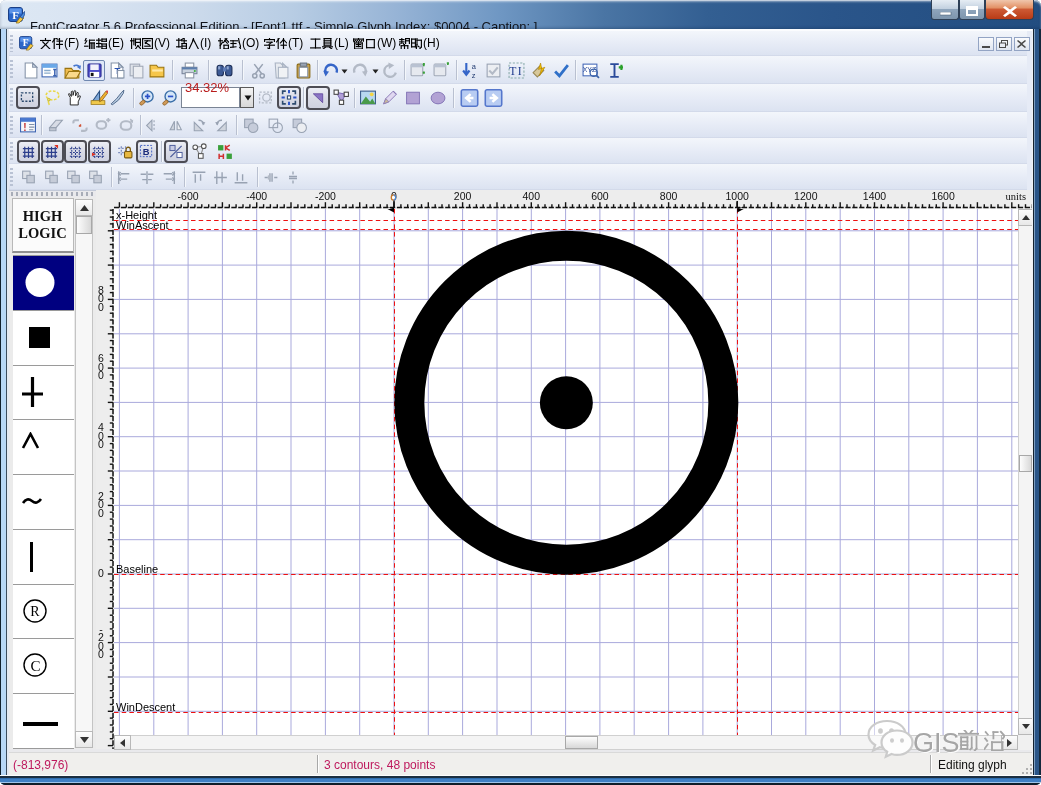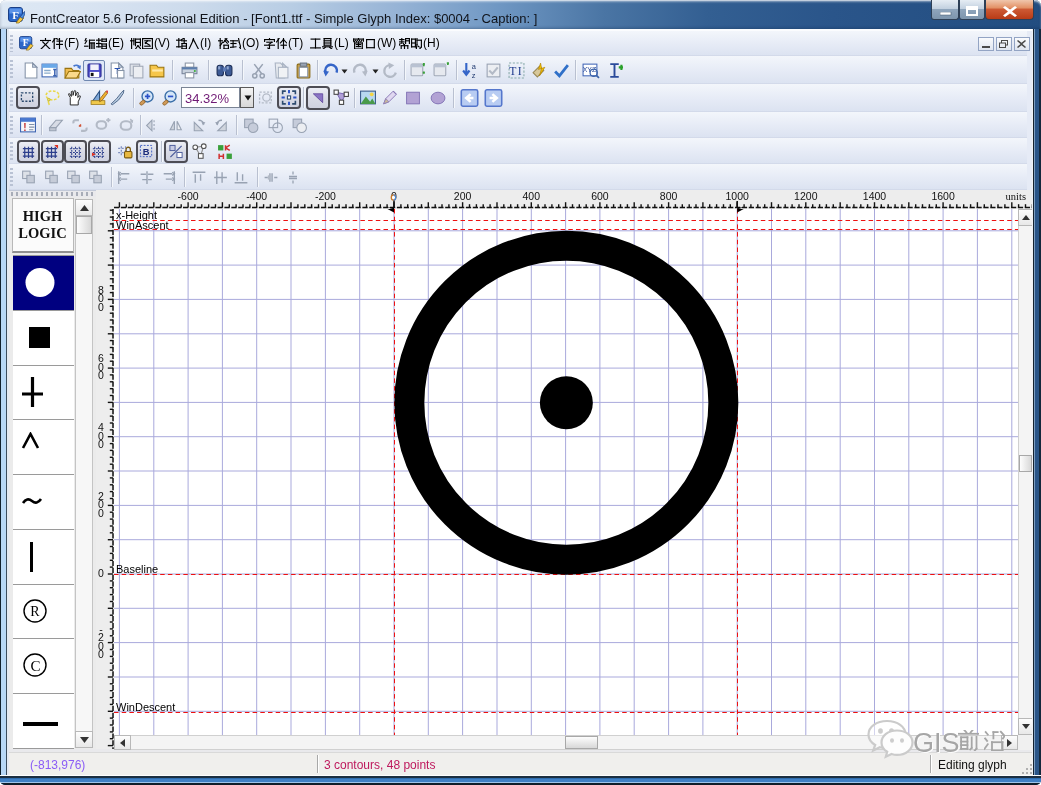--- a/index.html
+++ b/index.html
@@ -2,21 +2,21 @@
 <html><head><meta charset="utf-8">
 <style>
 *{margin:0;padding:0;box-sizing:border-box}
 html,body{width:1041px;height:785px;overflow:hidden;background:#fff;font-family:"Liberation Sans",sans-serif}
 .abs{position:absolute}
 #win{position:absolute;left:0;top:0;width:1041px;height:785px;border-radius:6px 6px 5px 5px;
  background:linear-gradient(180deg,#7ba2cc 0%,#5c8cbd 30%,#3a70a5 70%,#2a6096 100%);}
 #titlebar{position:absolute;left:0;top:0;width:1041px;height:29.5px;border-radius:6px 6px 0 0;
  background:linear-gradient(90deg,#dde8f4 0%,#d9e4f2 8%,#cddbec 18%,#b8cde4 28%,#97b4d6 38%,#6f97c3 48%,#4a75a4 58%,#335f92 68%,#2a558a 80%,#224d80 100%);
  box-shadow:inset 0 2px 2px rgba(255,255,255,.45), inset 0 -2px 3px rgba(15,40,75,.35), inset 0 1px 0 rgba(255,255,255,.5);}
-#ttext{position:absolute;left:30px;top:11px;font-size:13px;color:#10131a;white-space:pre}
+#ttext{position:absolute;left:30px;top:19px;font-size:13px;color:#10131a;white-space:pre}
 .capbtn{position:absolute;top:0;height:20px;border:1px solid #2d3f56;border-top:none;background:linear-gradient(180deg,#e6edf4 0%,#c3d1e0 45%,#8fa5bc 50%,#7d95ad 100%)}
 #closebtn{background:linear-gradient(180deg,#f0c6ac 0%,#e39267 40%,#cc5933 50%,#b83b16 100%)}
 #client{position:absolute;left:8px;top:29px;width:1027px;height:748px;background:#e6ebf6;border-top:2px solid #fbfcfe}
 .menuit{position:absolute;top:5px;font-size:12px;color:#000;white-space:pre}
 .tbrow{position:absolute;left:0;width:1027px;background:linear-gradient(180deg,#f3f6fb 0%,#e6ebf6 55%,#dce3f1 100%);border-bottom:1px solid #d3daea}
 .grip{position:absolute;left:2px;width:3px;background-image:repeating-linear-gradient(180deg,#b9c2d4 0px,#b9c2d4 2px,transparent 2px,transparent 4px)}
 .sep{position:absolute;width:1px;background:#b9c0d0;box-shadow:1px 0 0 #f4f7fb}
 .pbtn{position:absolute;border:2px solid #4d4d55;border-radius:4px;background:linear-gradient(180deg,#eceef5 0%,#d9dbe6 50%,#cfd2e0 100%)}
 #statusbar{position:absolute;left:8px;top:752px;width:1027px;height:24px;background:#f0efed;border-top:1px solid #d9d9d9;font-size:12px;color:#111}
 .ssep{position:absolute;top:3px;width:1px;height:18px;background:#a8a8a8;box-shadow:1px 0 0 #fff}
@@ -475,21 +475,21 @@
     <circle cx="9" cy="7" r="5.2" fill="#d4e6f8" stroke="#3a6ea8" stroke-width="1.3"></circle>
     <rect x="1.5" y="11.5" width="5.5" height="3" rx="1.4" transform="rotate(-38 4 13)" fill="#d09a58" stroke="#8a5a20" stroke-width="0.7"></rect>
     <path d="M9 4.5 v5 M6.5 7 h5" stroke="#2a52c8" stroke-width="1.6"></path>
   </svg>
 <svg class="abs" style="left:161px;top:89px" width="17" height="17" viewBox="0 0 16 16">
     <circle cx="9" cy="7" r="5.2" fill="#d4e6f8" stroke="#3a6ea8" stroke-width="1.3"></circle>
     <rect x="1.5" y="11.5" width="5.5" height="3" rx="1.4" transform="rotate(-38 4 13)" fill="#d09a58" stroke="#8a5a20" stroke-width="0.7"></rect>
     <path d="M6.5 7 h5" stroke="#2a52c8" stroke-width="1.6"></path>
   </svg>
 <div class="abs" style="left:181px;top:87px;width:59px;height:21px;background:#fff;border:1px solid #7a8494"></div>
-<div class="abs" style="left:185px;top:91px;font-size:13px;color:#701a75">34.32%</div>
+<div class="abs" style="left:185px;top:80px;font-size:13px;color:#b91c1c">34.32%</div>
 <div class="abs" style="left:240px;top:87px;width:14px;height:21px;background:linear-gradient(180deg,#f4f4f4,#d8d8d8);border:1px solid #5a5a5a"></div>
 <svg class="abs" style="left:243.5px;top:95px" width="8" height="6" viewBox="0 0 8 6">
     <path d="M0.5 0.5 L7.5 0.5 L4 5.5 Z" fill="#111"></path>
   </svg>
 <svg class="abs" style="left:258px;top:89px" width="17" height="17" viewBox="0 0 16 16">
     <rect x="1.5" y="3" width="11" height="10" fill="none" stroke="#b3bac6" stroke-width="1.2" stroke-dasharray="2 1.5"></rect>
     <circle cx="8" cy="8" r="3.5" fill="none" stroke="#b3bac6" stroke-width="1.2"></circle>
   </svg>
 <div class="pbtn" style="left:277px;top:86px;width:24px;height:23px"></div>
 <svg class="abs" style="left:280px;top:89px" width="18" height="17" viewBox="0 0 16 16">
@@ -1078,21 +1078,21 @@
 <svg class="abs" style="left:120px;top:739px" width="5" height="8">
     <path d="M5 0 L5 8 L0 4 Z" fill="#333"></path>
   </svg>
 <div class="sbtn" style="left:1001px;top:735px;width:17px;height:15px"></div>
 <svg class="abs" style="left:1007px;top:739px" width="5" height="8">
     <path d="M0 0 L0 8 L5 4 Z" fill="#333"></path>
   </svg>
 <div class="abs" style="left:565px;top:736px;width:33px;height:13px;background:linear-gradient(180deg,#fdfdfd,#d8d8d8);border:1px solid #a8a8a8"></div>
 <div class="abs" style="left:1018px;top:735px;width:15px;height:15px;background:#f0f0f0"></div>
 <div id="statusbar"></div>
-<div class="abs" style="left:30px;top:758px;font-size:12px;color:#8b5cf6">(-813,976)</div>
+<div class="abs" style="left:13px;top:758px;font-size:12px;color:#be185d">(-813,976)</div>
 <div class="ssep" style="left:317px;top:755px"></div>
 <div class="abs" style="left:324px;top:758px;font-size:12px;color:#be185d">3 contours, 48 points</div>
 <div class="ssep" style="left:930px;top:755px"></div>
 <div class="abs" style="left:938px;top:758px;font-size:12px;color:#111">Editing glyph</div>
 <svg class="abs" style="left:1022px;top:764px" width="10" height="10">
     <rect x="8" y="0" width="2" height="2" fill="#b0b0b0"></rect>
     <rect x="4" y="4" width="2" height="2" fill="#b0b0b0"></rect>
     <rect x="8" y="4" width="2" height="2" fill="#b0b0b0"></rect>
     <rect x="0" y="8" width="2" height="2" fill="#b0b0b0"></rect>
     <rect x="4" y="8" width="2" height="2" fill="#b0b0b0"></rect>

